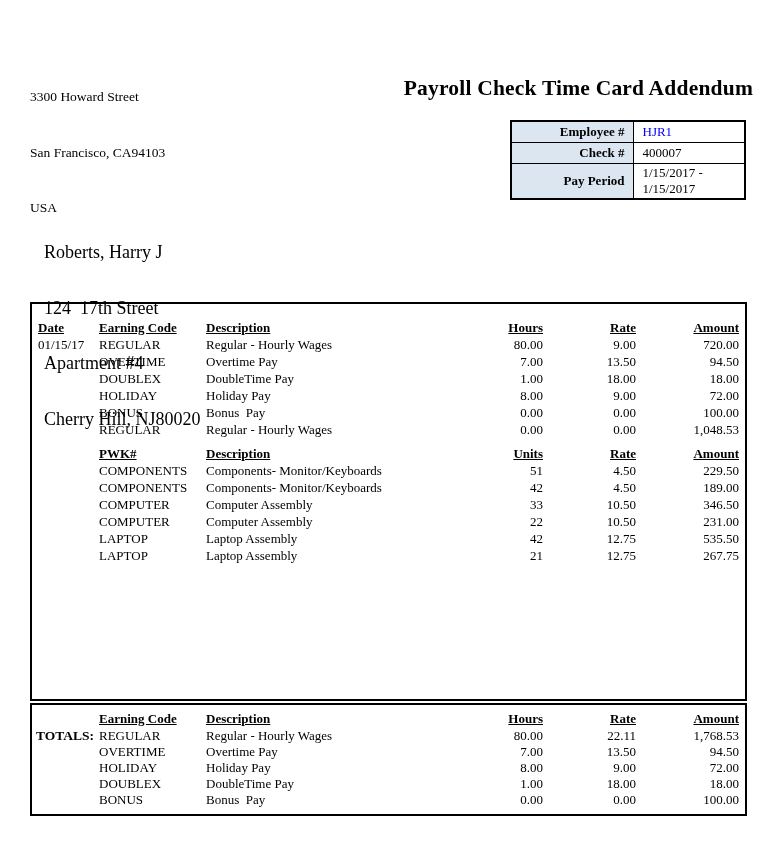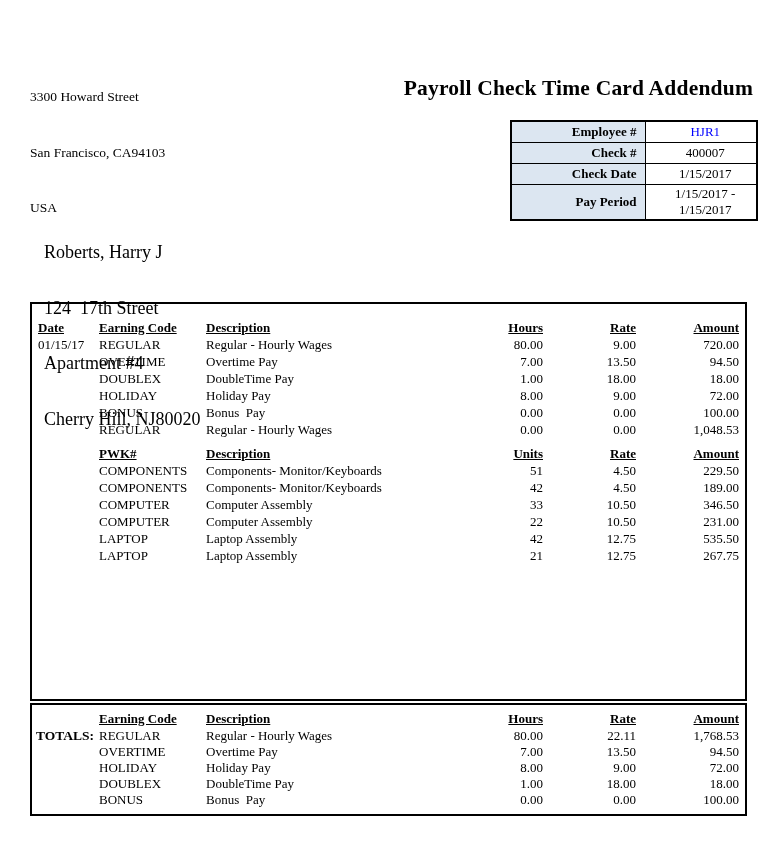--- a/index.html
+++ b/index.html
@@ -26,25 +26,25 @@
 
   
   .info-table {
     position:absolute; left:510px; top:120px;
     border-collapse:collapse; table-layout:fixed;
     border:2px solid var(--border,#000);
     font-size:13px;
   }
   .info-table td { border:1px solid var(--border,#000); vertical-align:middle; }
   .info-label {
-    width:134px; height:21px;
+    width:122px; height:21px;
     background:var(--label-cell-bg,#dce6f1);
     font-weight:bold; text-align:right; padding-right:8px;
   }
-  .info-value { width:112px; text-align:center; white-space:pre-line; line-height:16px;padding-left:9px; }
+  .info-value { width:112px; text-align:left; white-space:pre-line; line-height:16px;padding-left:9px; }
   .info-row-tall td { height:36px; }
   .accent-value { color:var(--employee-number-text,#0000ff); }
 
   
   .detail-box {
     position:absolute; left:30px; top:302px; width:717px; height:399px;
     border:2px solid var(--border,#000); padding-top:15px;
   }
   .totals-box {
     position:absolute; left:30px; top:703px; width:717px; height:113px;
@@ -92,24 +92,20 @@
 
 <table class="info-table">
   <tbody>
       <tr>
     <td class="info-label">Employee #</td>
     <td class="info-value accent-value">HJR1</td>
   </tr>
   <tr>
     <td class="info-label">Check #</td>
     <td class="info-value">400007</td>
-  </tr>
-  <tr>
-    <td class="info-label">Check Date</td>
-    <td class="info-value">1/15/2017</td>
   </tr>
   <tr class="info-row-tall">
     <td class="info-label">Pay Period</td>
     <td class="info-value">1/15/2017 -
 1/15/2017</td>
   </tr>
 </tbody>
   </table>
 
 <div class="recipient-address">

